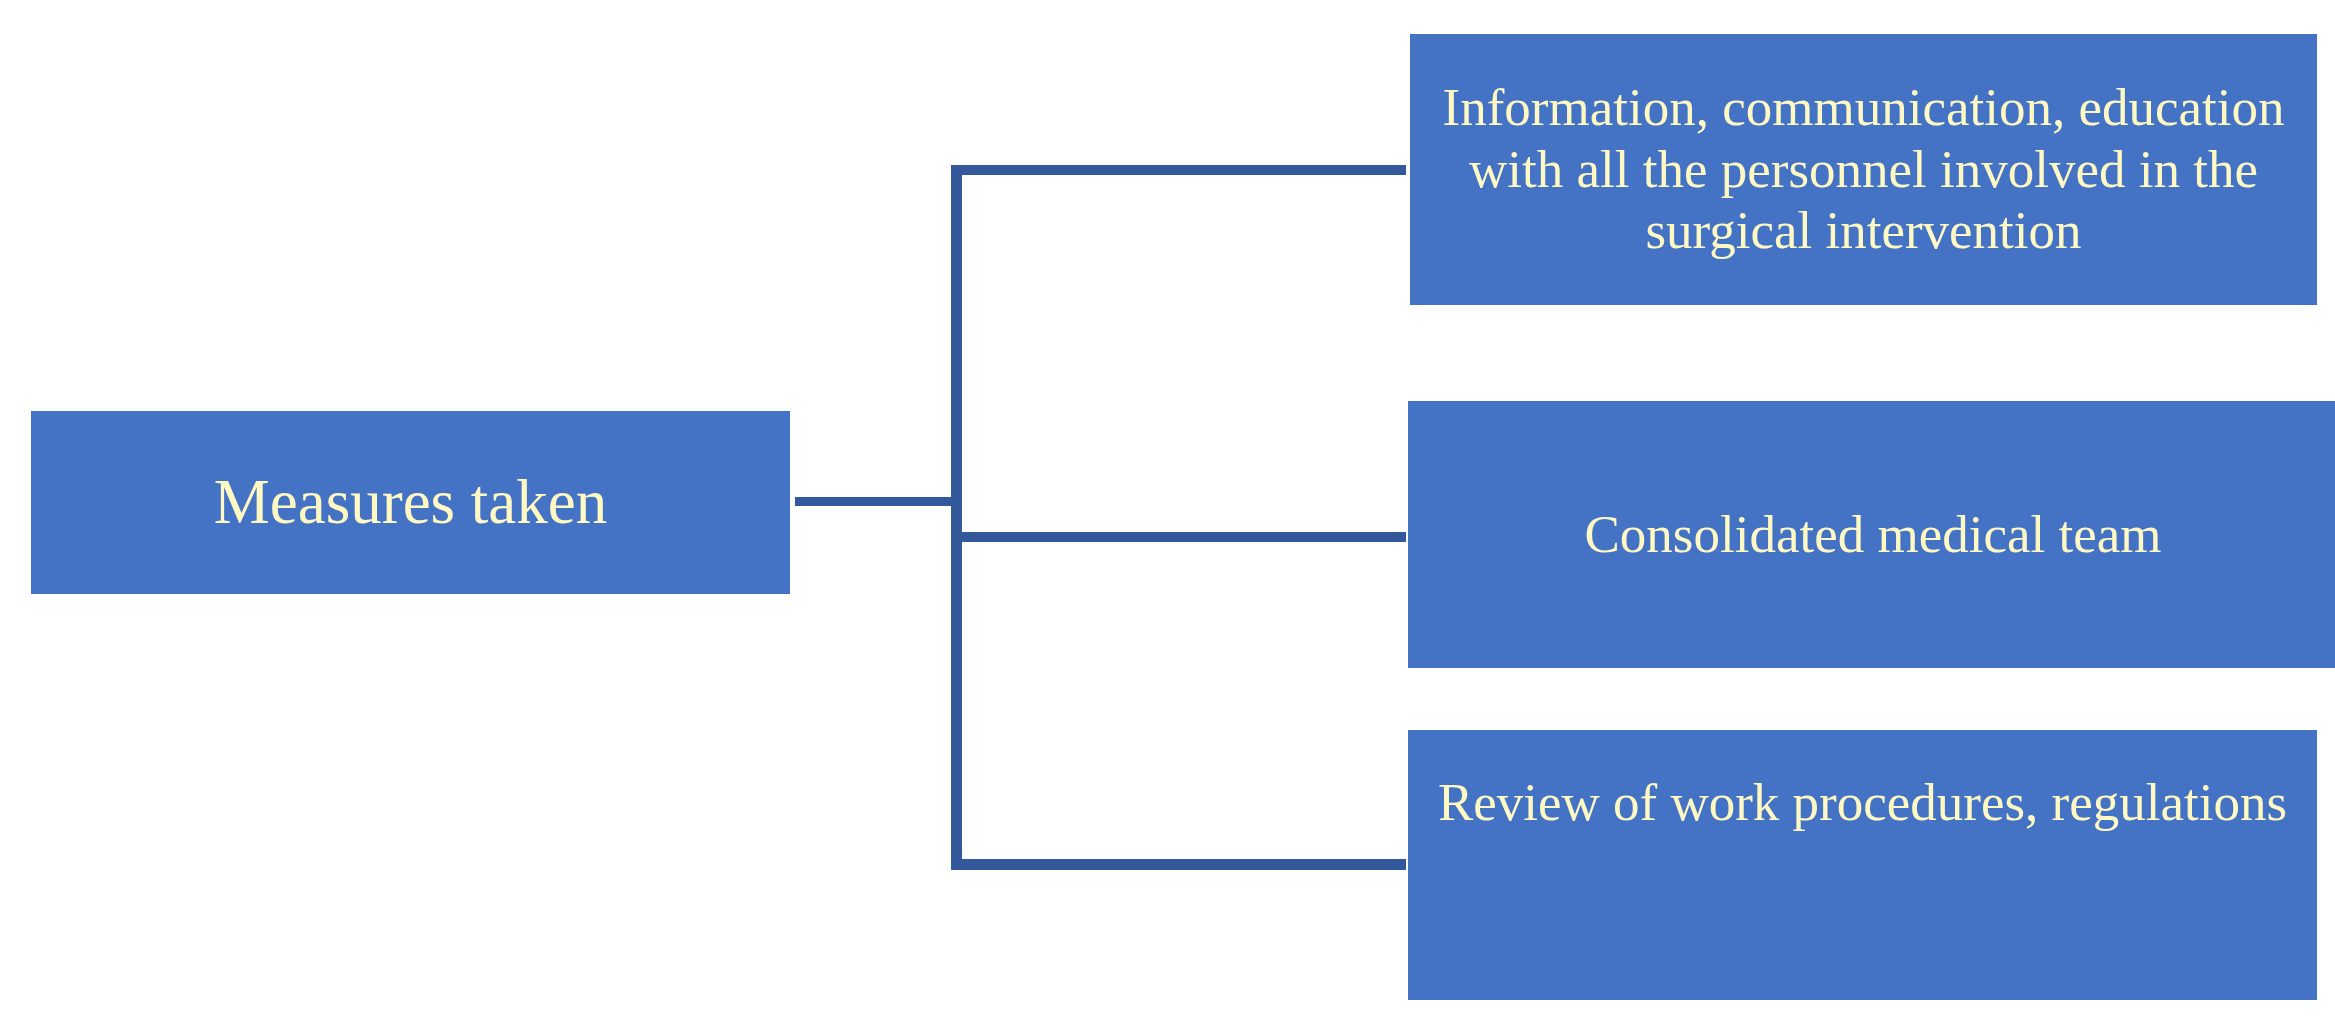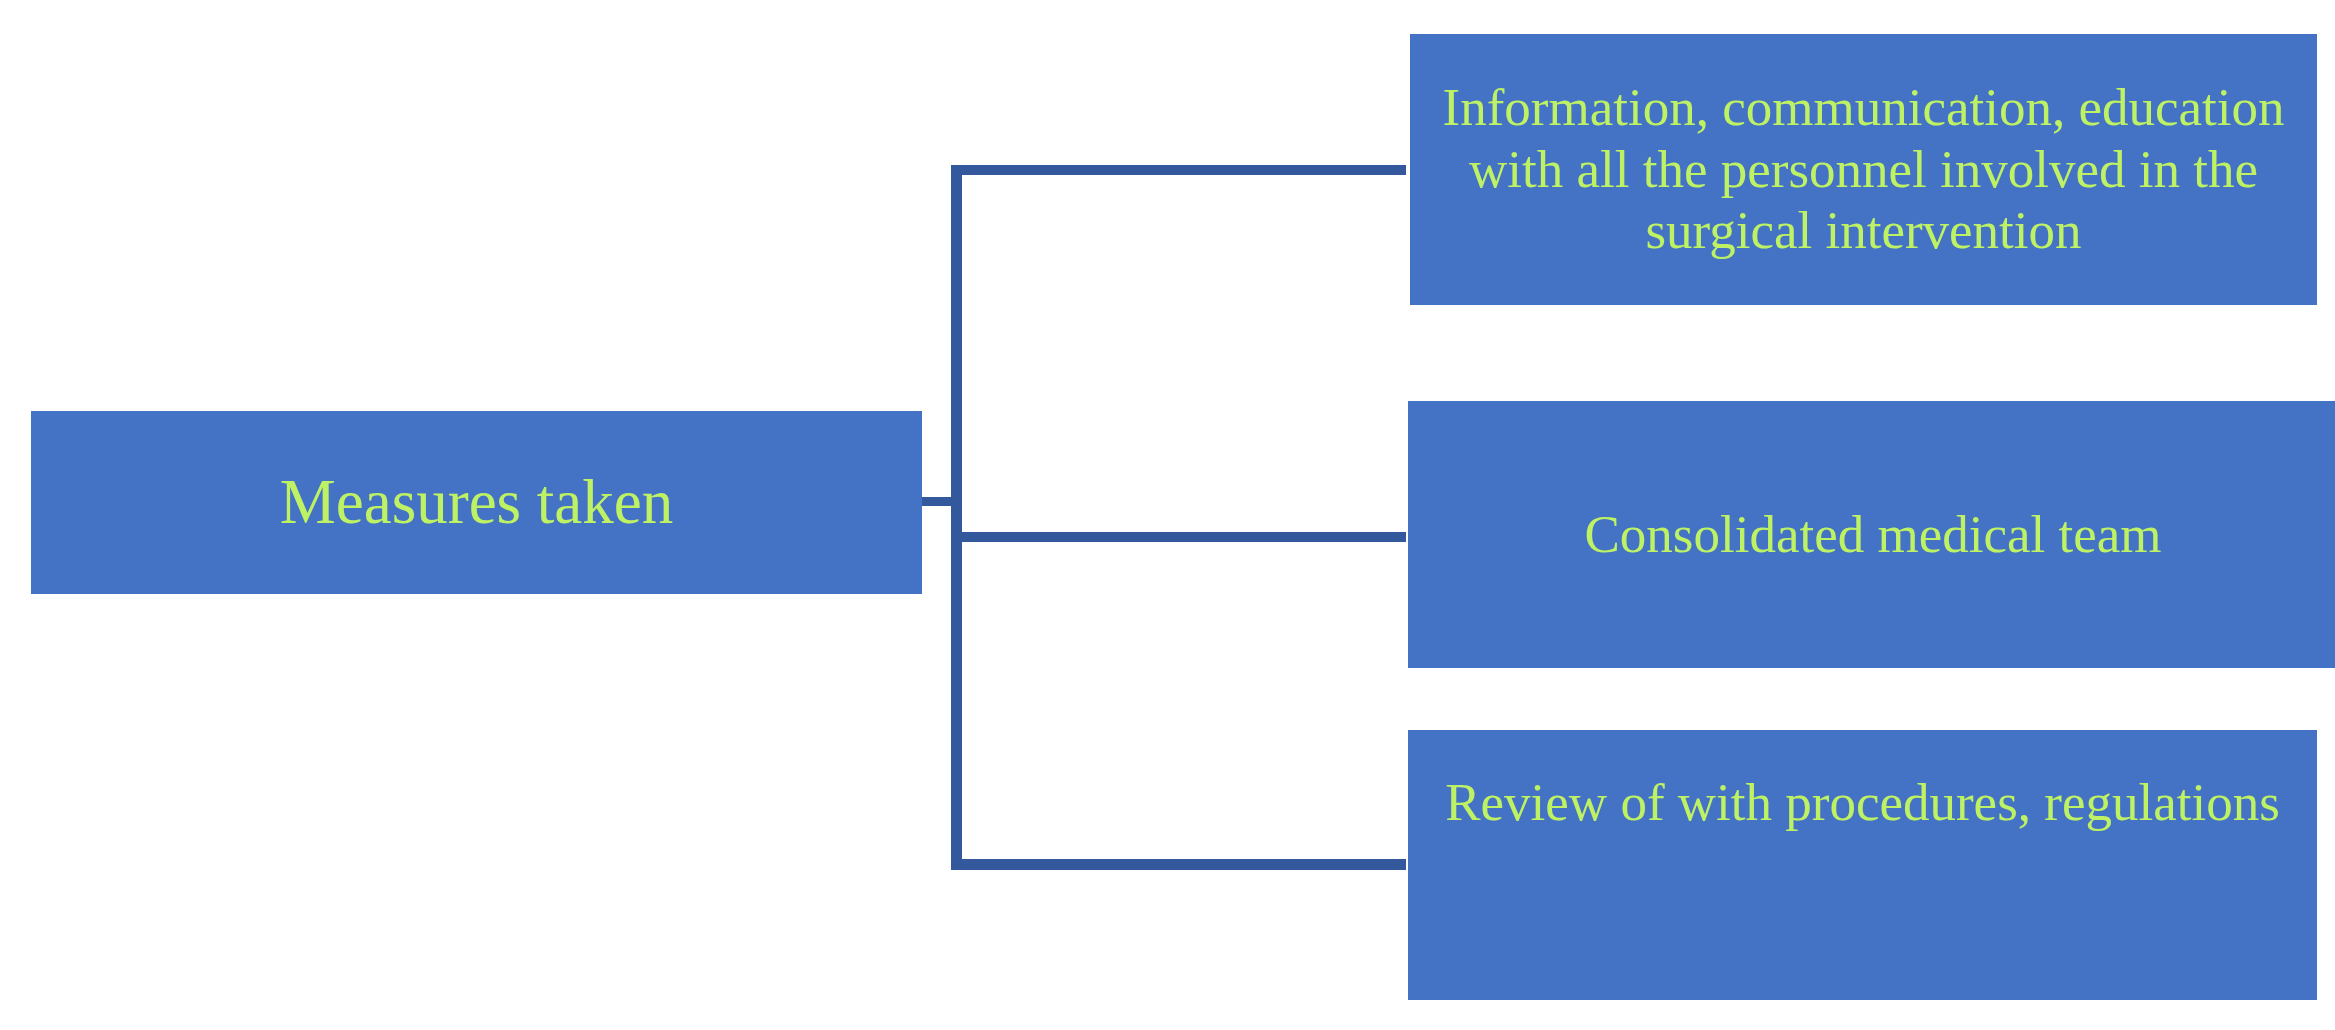--- a/index.html
+++ b/index.html
@@ -14,21 +14,21 @@
   #canvas {
     position: relative;
     width: 2335px;
     height: 1030px;
     background: #ffffff;
     overflow: hidden;
   }
   .node {
     position: absolute;
     background: #4472C4;
-    color: #bef264;
+    color: #fef9c3;
     display: flex;
     align-items: center;
     justify-content: center;
     text-align: center;
     box-sizing: border-box;
     line-height: 1.16;
     font-family: "Liberation Serif", "DejaVu Serif", serif;
     font-weight: 400;
     -webkit-font-smoothing: antialiased;
   }
@@ -37,21 +37,21 @@
     width: 100%;
     padding: 0 10px;
     box-sizing: border-box;
     white-space: pre-line;
   }
 
   
   #node-root {
     left: 31px;
     top: 411px;
-    width: 891px;
+    width: 759px;
     height: 183px;
     font-size: 63px;
   }
 
   
   #node-child-0 {
     left: 1410px;
     top: 34px;
     width: 907px;
     height: 271px;
@@ -136,16 +136,16 @@
 
   <div class="node" id="node-child-0">
     <span class="node-text">Information, communication, education with all the personnel involved in the surgical intervention</span>
   </div>
 
   <div class="node" id="node-child-1">
     <span class="node-text">Consolidated medical team</span>
   </div>
 
   <div class="node" id="node-child-2">
-    <span class="node-text">Review of with procedures, regulations</span>
+    <span class="node-text">Review of work procedures, regulations</span>
   </div>
 
 </div>
 
 </body></html>

